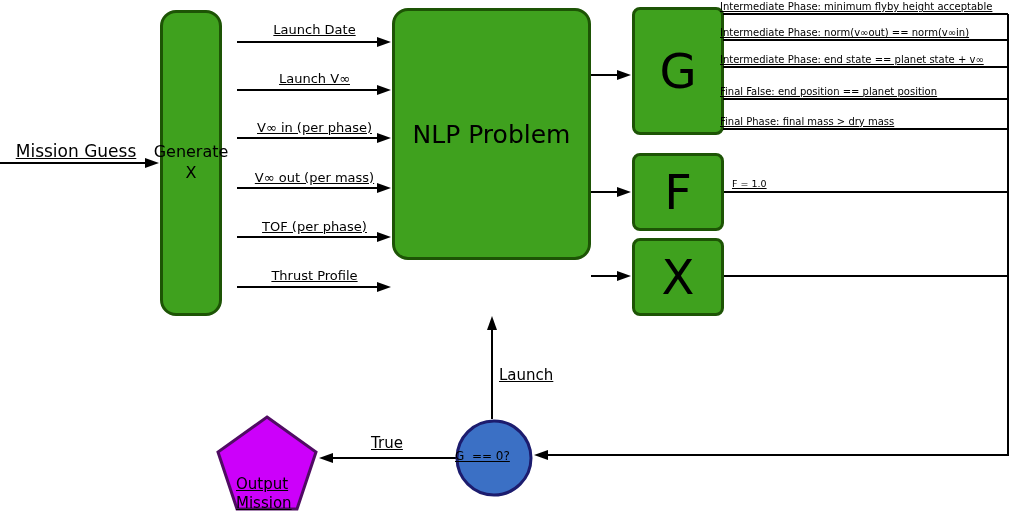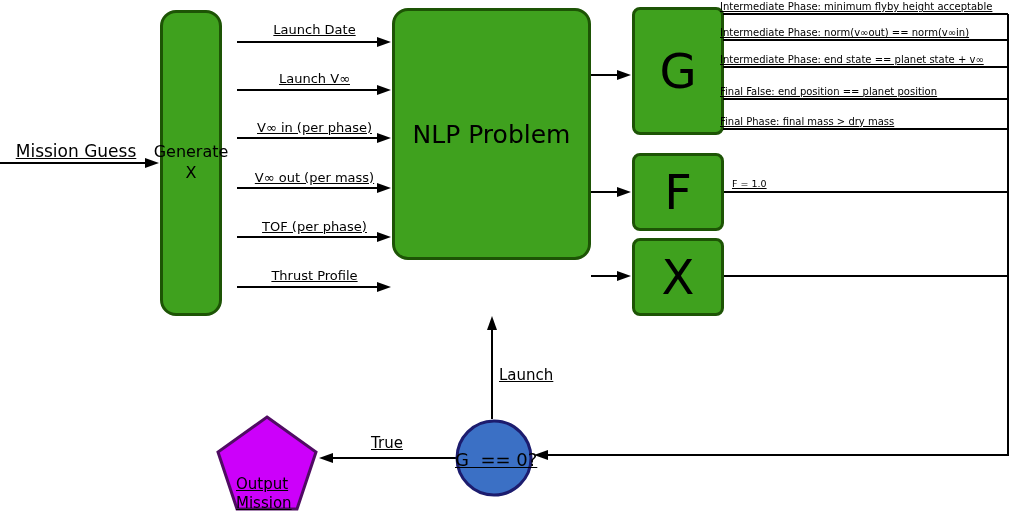--- a/index.html
+++ b/index.html
@@ -23,21 +23,21 @@
   .wires polygon.head { fill:var(--line-black); stroke:none; }
   .decision-circle { fill:var(--decision-blue); stroke:var(--decision-blue-border); stroke-width:3; }
   .output-pentagon { fill:var(--output-magenta); stroke:var(--output-magenta-border); stroke-width:3; }
   .lbl { position:absolute; z-index:3; color:#000;text-decoration:underline; }
   .edge-lbl { left:237px; width:155px; text-align:center; font-size:13px; line-height:14px; }
   .mission-lbl { left:10px; top:141px; width:132px; text-align:center; font-size:17px; }
   .constraint { left:720px; width:294px; font-size:10px; line-height:12px; white-space:nowrap; }
   .fval { left:732px; top:178px; font-size:9.5px; }
   .false-lbl { left:499px; top:366px; font-size:15px; }
   .true-lbl  { left:371px; top:434px; font-size:15px; }
-  .decision-lbl { left:455px; top:449px; width:78px; text-align:right; font-size:18px; white-space:pre; }
+  .decision-lbl { left:455px; top:449px; width:78px; text-align:left; font-size:12px; white-space:pre; }
   .output-lbl { left:236px; top:447px; font-size:15px; line-height:19px; text-align:left;margin-top:28px; }
 </style>
 </head>
 <body>
 
 <div class="canvas">
 
   <div class="greenbox gen-box">
     <div>
       <div>Generate</div>

